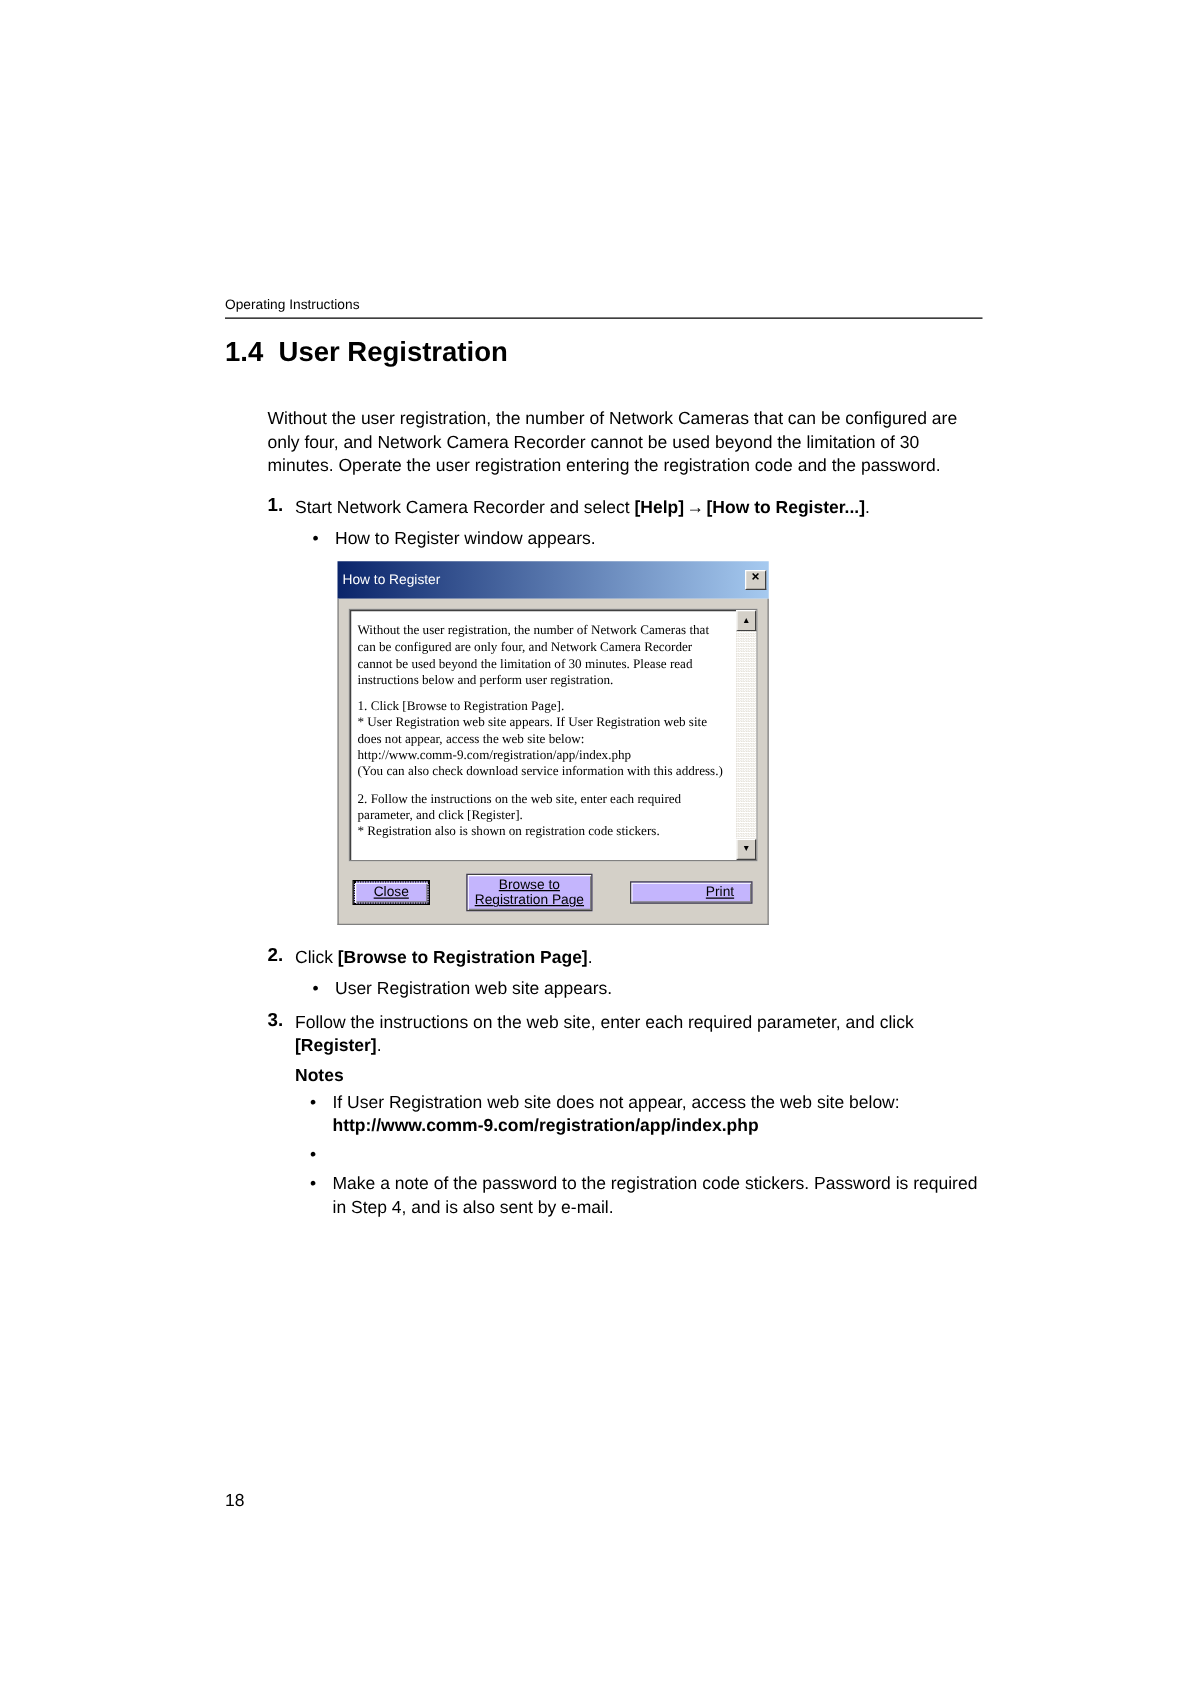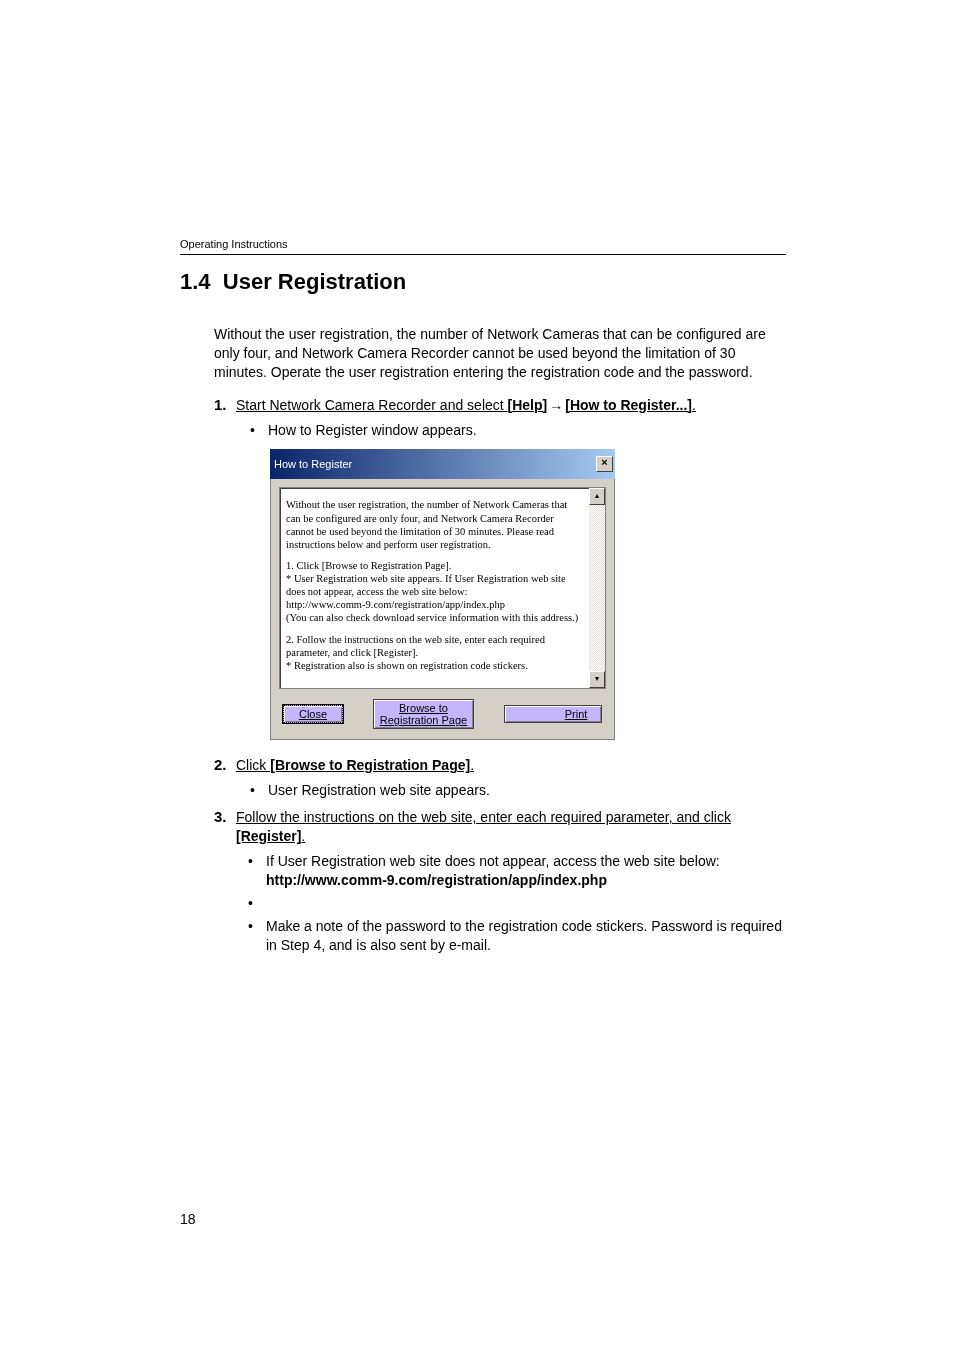--- a/index.html
+++ b/index.html
@@ -44,21 +44,20 @@
   .step-num {
     font-size: 15px;
     font-weight: bold;
     width: 22px;
     flex: 0 0 22px;
   }
   .step-body {
     font-size: 14px;
     line-height: 1.35;
     flex: 1;
-    text-decoration: underline;
   }
   .bold { font-weight: bold; }
   .sub-bullet {
     display: flex;
     padding-left: 70px;
     margin: 2px 0 8px 0;
     font-size: 14px;
     line-height: 1.35;
   }
   .sub-bullet .dot {
@@ -174,21 +173,21 @@
     width: 58px;
     border: 1px dotted #000;
     outline: 1px solid #000;
     box-shadow: inset 1px 1px 0 #fff, inset -1px -1px 0 #808080;
   }
   .win-btn.browse-btn { flex:1; }
   .win-btn.print-btn { width: 50px; padding-left: 46px; }
 
   .page-num {
     position: absolute;
-    bottom: 124px;
+    bottom: 143px;
     left: 180px;
     font-size: 14px;
   }
 </style>
 </head>
 <body>
 
 <div class="page">
   <div class="running-head">Operating Instructions</div>
   <hr class="head-rule">
@@ -255,20 +254,21 @@
     <span>User Registration web site appears.</span>
   </div>
 
   <div class="step">
     <div class="step-num">3.</div>
     <div class="step-body">
       <span>Follow the instructions on the web site, enter each required parameter, and click </span><span class="bold">[Register]</span><span>.</span>
     </div>
   </div>
 
+  <div class="notes-head">Notes</div>
   <div class="note-bullet">
     <span class="dot">•</span>
     <span>
       <span>If User Registration web site does not appear, access the web site below:</span><br>
       <span class="bold">http://www.comm-9.com/registration/app/index.php</span>
     </span>
   </div>
   <div class="note-bullet">
     <span class="dot">•</span>
   </div>

